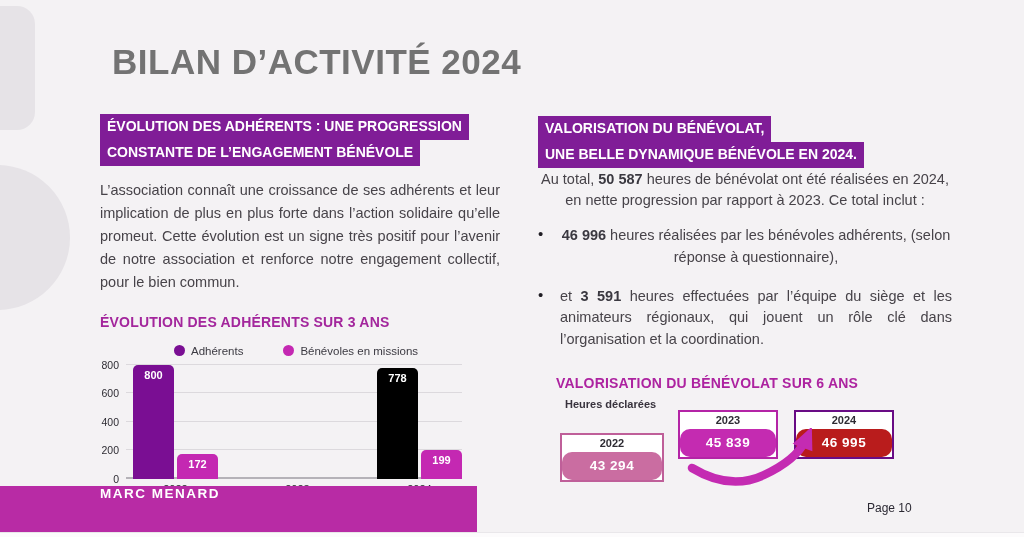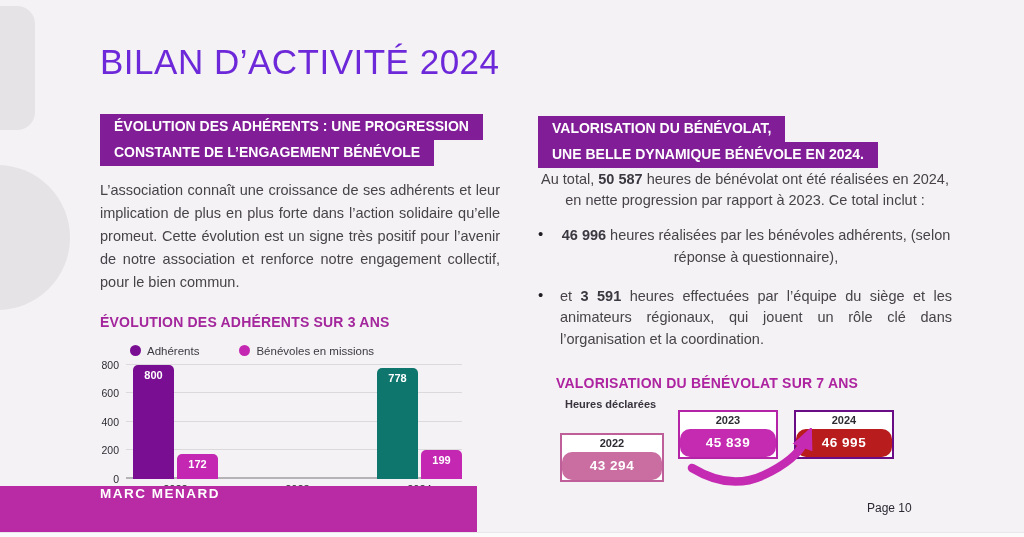--- a/index.html
+++ b/index.html
@@ -3,36 +3,36 @@
 <meta charset="utf-8">
 <style>
   * { margin:0; padding:0; box-sizing:border-box; }
   body { background:#d9d9d9; font-family:"Liberation Sans", sans-serif; }
   .page { position:relative; width:1024px; height:537px; background:#f4f2f4; overflow:hidden; }
 
   
   .deco-bar { position:absolute; left:-20px; top:6px; width:55px; height:124px; background:#e6e3e7; border-radius:18px; }
   .deco-circle { position:absolute; left:-75px; top:165px; width:145px; height:145px; border-radius:50%; background:#e6e3e7; }
 
-  .page-title { position:absolute; left:100px; top:42px; font-size:35px; font-weight:normal; color:#6d28d9; letter-spacing:.5px; }
+  .page-title { position:absolute; left:112px; top:42px; font-size:35px; font-weight:bold; color:#737373; letter-spacing:.5px; }
 
   .col-left  { position:absolute; left:100px; top:114px; width:400px; }
   .col-right { position:absolute; left:538px; top:116px; width:414px; }
 
   .headline { font-weight:bold; font-size:14px; line-height:1.2; }
-  .headline .hl { display:inline-block; background:#801d97; color:#fff; padding:4px 14px 5px; }
+  .headline .hl { display:inline-block; background:#801d97; color:#fff; padding:4px 7px 5px; }
 
   .body-text { margin-top:13px; font-size:14.5px; line-height:1.6; color:#474349; text-align:justify; }
   .body-text b, .intro b, .bullet b { color:#3a3840; }
 
   .chart-title { margin-top:19px; font-size:14px; font-weight:bold; color:#a3269c; letter-spacing:.2px; }
 
   
   .chart { width:362px; }
-  .chart-legend { display:flex; gap:40px; margin:15px 0 8px 30px; }
+  .chart-legend { display:flex; justify-content:center; gap:40px; margin:15px 0 8px 30px; }
   .legend-item { display:flex; align-items:center; font-size:11.5px; color:#3c3a42; }
   .legend-dot { width:11px; height:11px; border-radius:50%; display:inline-block; margin-right:6px; }
   .chart-body { display:flex; margin-top:4px; }
   .chart-y-axis { position:relative; width:26px; height:114px; flex:none; }
   .ytick { position:absolute; right:7px; transform:translateY(50%); font-size:10.5px; color:#2e2c33; }
   .plot-wrap { position:relative; flex:1; height:114px; }
   .chart-gridlines { position:absolute; inset:0; }
   .gridline { position:absolute; left:0; right:0; height:1px; background:#dcd9dd; }
   .gridline.baseline { background:#b5b2b8; height:2px; }
   .bar-plot { position:absolute; inset:0; display:flex; justify-content:space-between; align-items:flex-end; padding-left:7px; }
@@ -120,21 +120,21 @@
           <div class="bar-plot">
               <div class="bar-group">
                 <div class="bar" style="height: 100%; background: rgb(122, 14, 147);">
                   <span class="bar-value">800</span>
                 </div>
                 <div class="bar" style="height: 21.5%; background: rgb(196, 40, 178);">
                   <span class="bar-value">172</span>
                 </div>
               </div>
               <div class="bar-group">
-                <div class="bar" style="height: 97.25%; background: #0f766e;">
+                <div class="bar" style="height: 97.25%; background: #000000;">
                   <span class="bar-value">778</span>
                 </div>
                 <div class="bar" style="height: 24.875%; background: rgb(196, 40, 178);">
                   <span class="bar-value">199</span>
                 </div>
               </div>
             </div>
         </div>
       </div>
       <div class="chart-x-labels">
@@ -155,21 +155,21 @@
     <div class="bullet">
       <span class="bullet-marker">•</span>
       <p class="bullet-content centered"><span></span><b>46 996</b><span> heures réalisées par les bénévoles adhérents, (selon réponse à questionnaire),</span></p>
     </div>
     <div class="bullet">
       <span class="bullet-marker">•</span>
       <p class="bullet-content justified"><span>et </span><b>3 591</b><span> heures effectuées par l’équipe du siège et les animateurs régionaux, qui jouent un rôle clé dans l’organisation et la coordination.</span></p>
     </div>
   </div>
 
-  <div class="valor-title">VALORISATION DU BÉNÉVOLAT SUR 7 ANS</div>
+  <div class="valor-title">VALORISATION DU BÉNÉVOLAT SUR 6 ANS</div>
   <div class="hours-label">Heures déclarées</div>
 
   <div class="boxes">
     <div class="year-box yb-2022">
       <div class="yb-year">2022</div>
       <div class="yb-value">43 294</div>
     </div>
     <div class="year-box yb-2023">
       <div class="yb-year">2023</div>
       <div class="yb-value">45 839</div>

